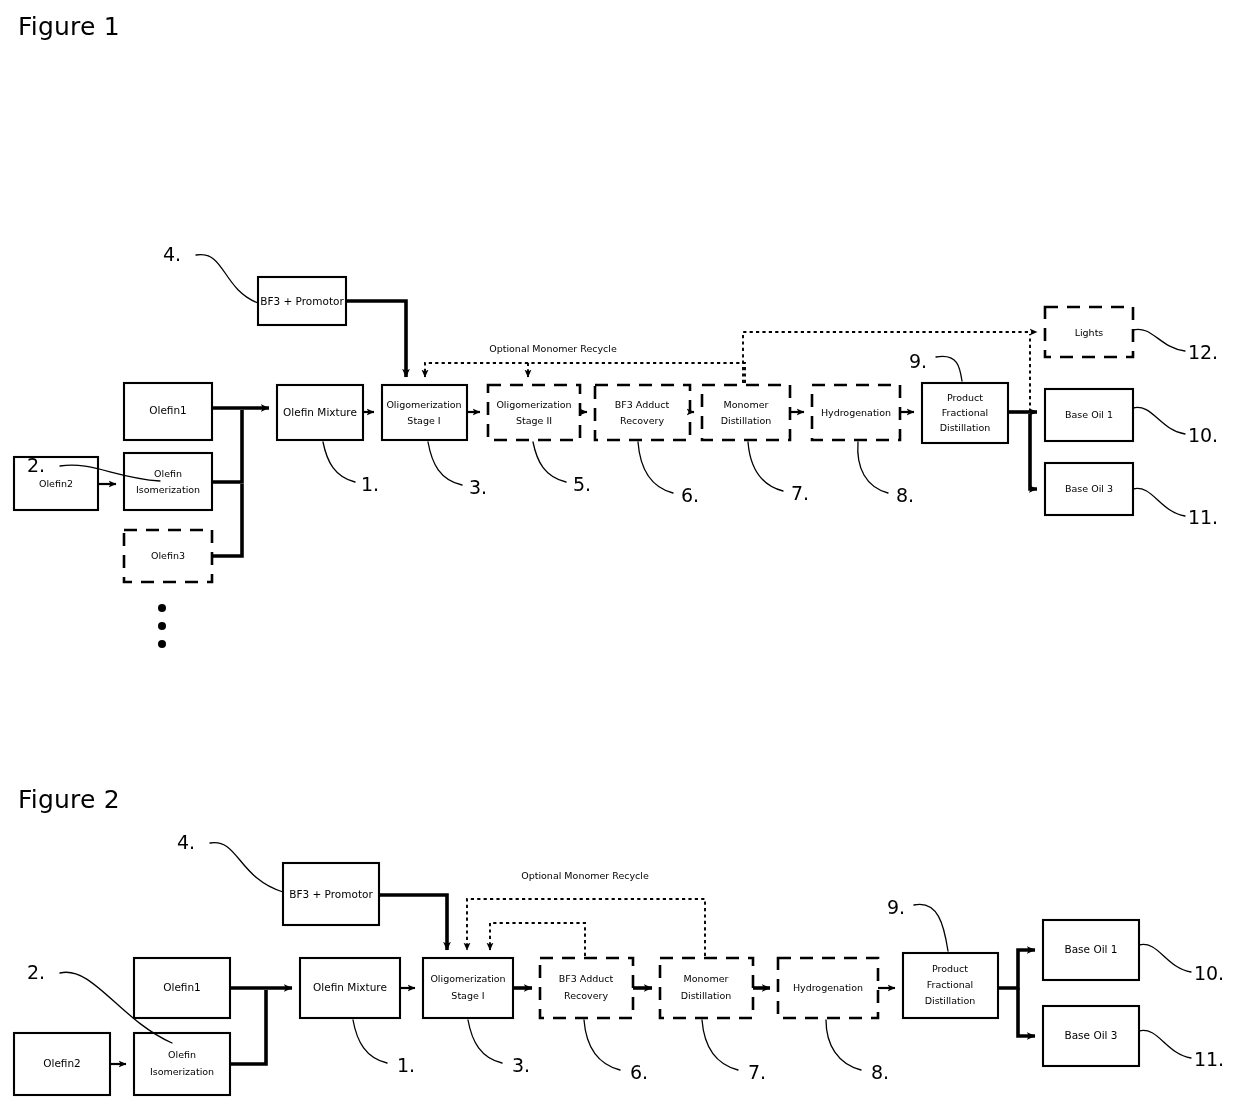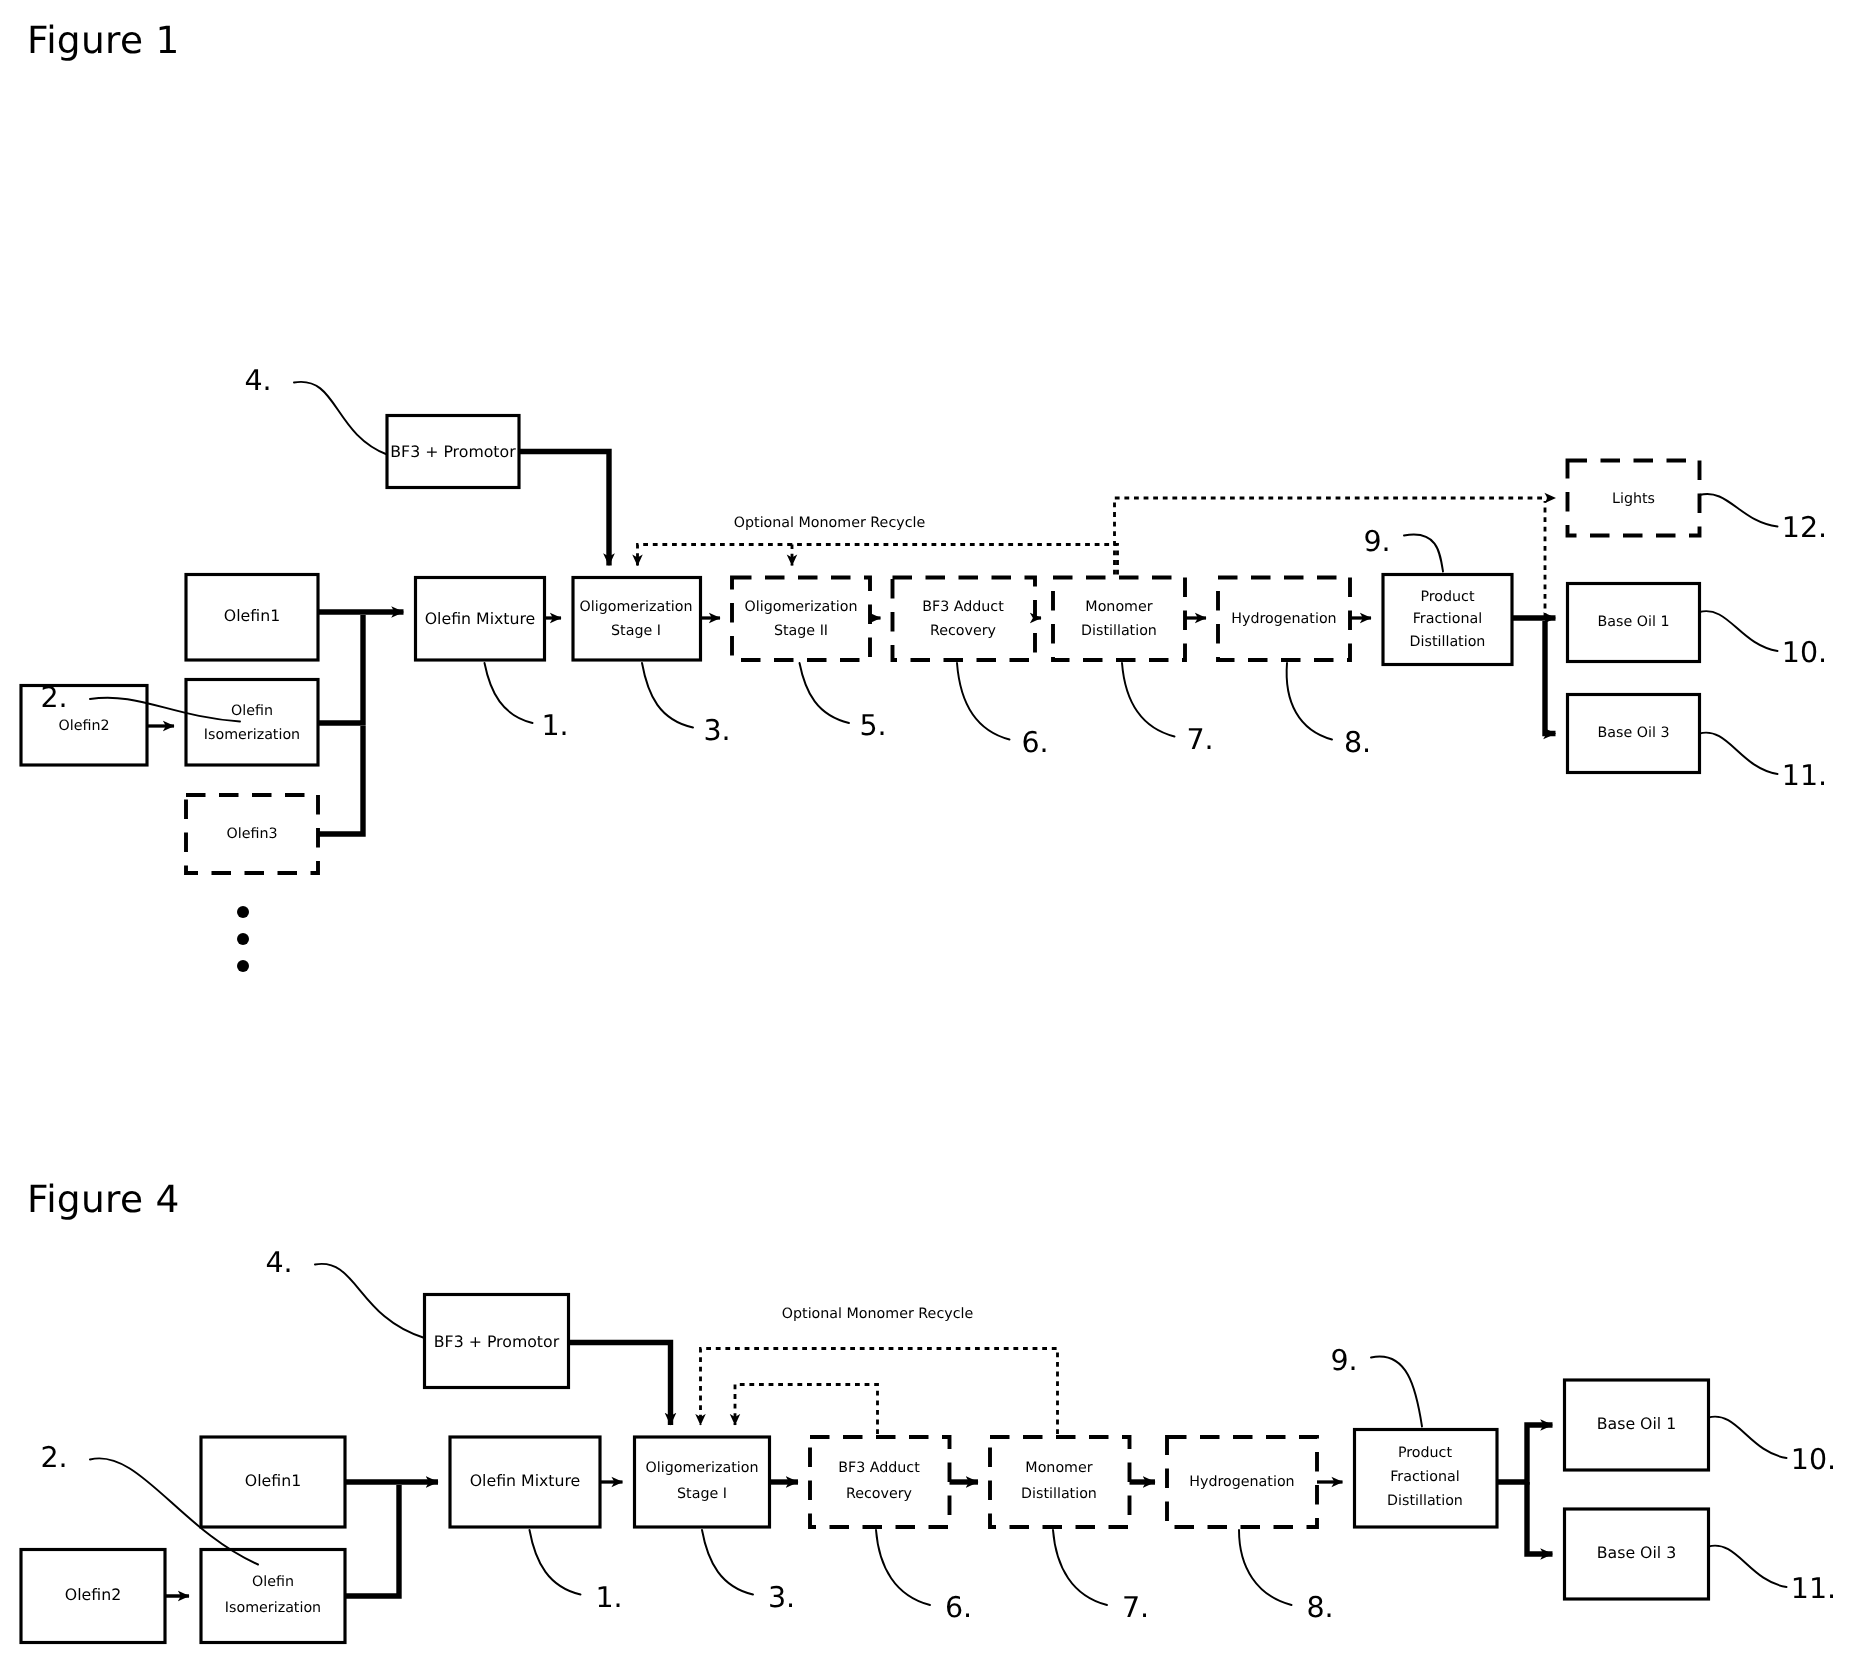--- a/index.html
+++ b/index.html
@@ -268,21 +268,21 @@
   <path class="leader" d="M1133,408 C1152,403 1160,430 1185,434"></path>
   <text class="ref-num" x="1203" y="436">10.</text>
 
   <path class="leader" d="M1133,489 C1152,484 1160,512 1185,516"></path>
   <text class="ref-num" x="1203" y="518">11.</text>
 
   <path class="leader" d="M1133,330 C1152,325 1160,348 1185,351"></path>
   <text class="ref-num" x="1203" y="353">12.</text>
 </svg>
 
-<div class="fig-title" id="fig2-title">Figure 4</div>
+<div class="fig-title" id="fig2-title">Figure 2</div>
 
 <svg class="diagram" id="fig2-svg" width="1240" height="1109" viewBox="0 0 1240 1109" style="top:0">
 
   <g>
     <rect class="box-solid" x="283" y="863" width="96" height="62"></rect>
     <text class="box-label" x="331" y="895">BF3 + Promotor</text>
   </g>
 
   <g>
     <rect class="box-solid" x="134" y="958" width="96" height="60"></rect>

